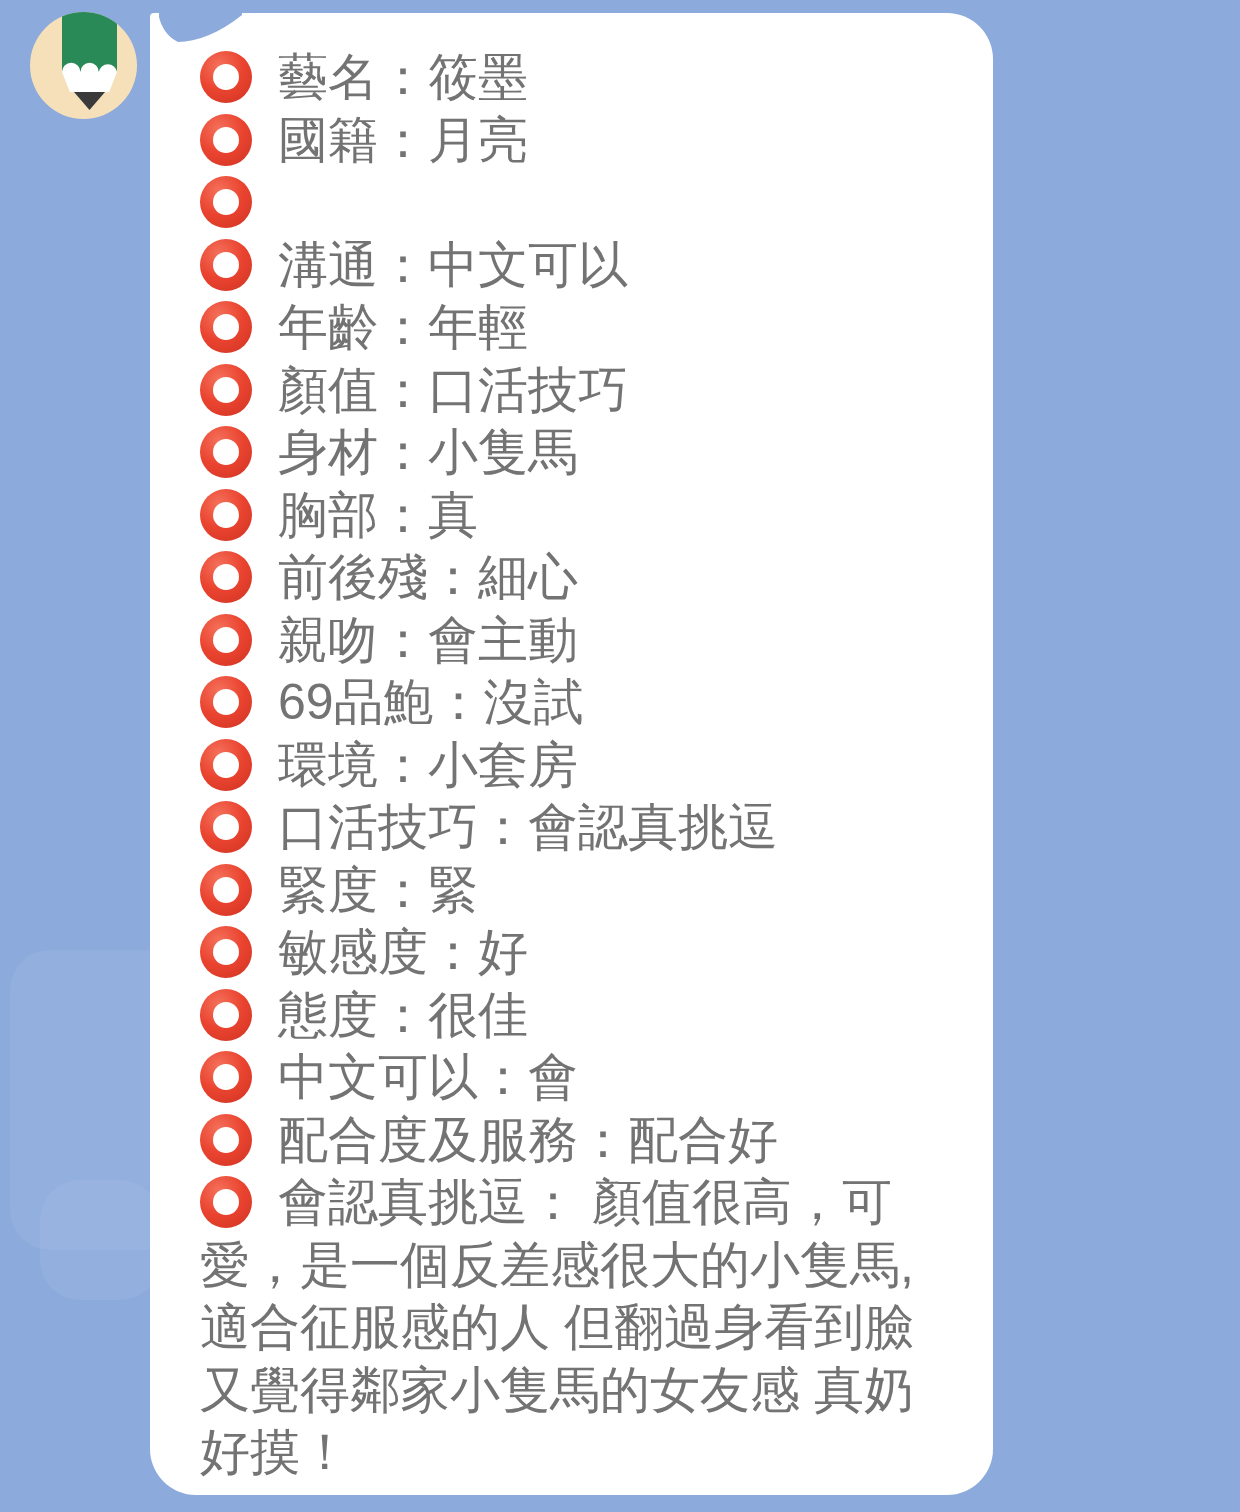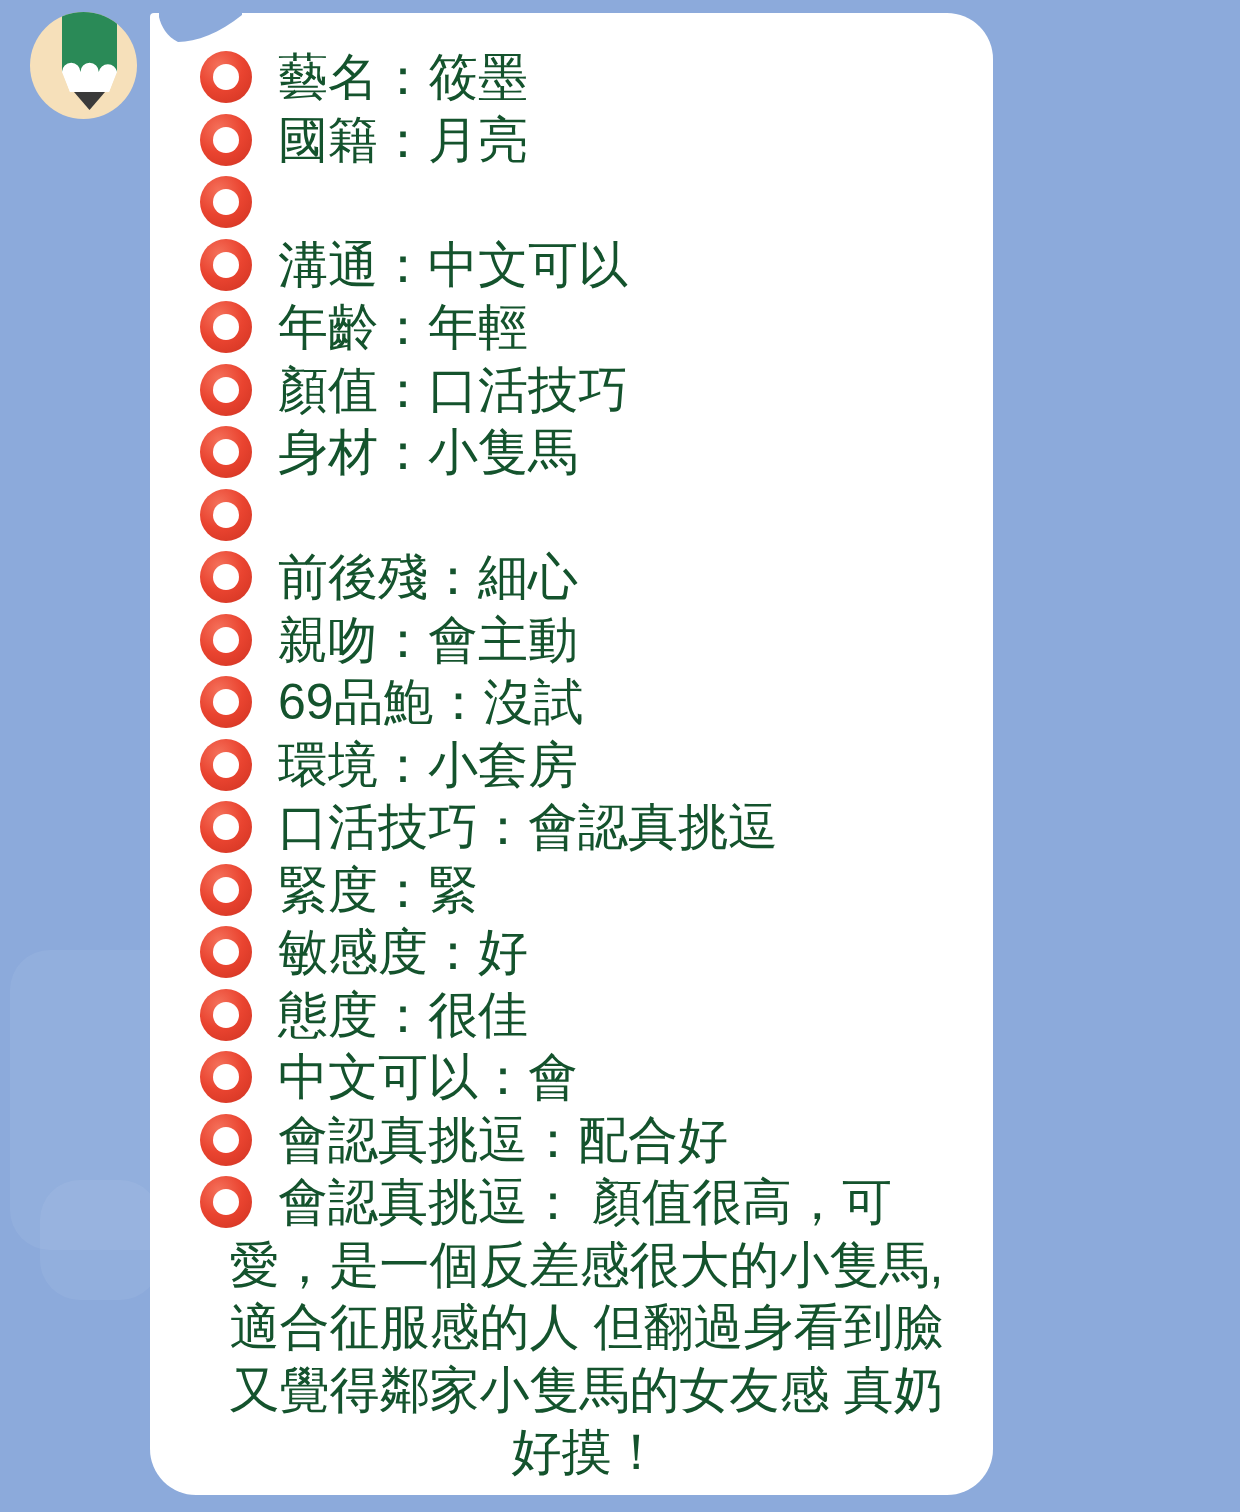--- a/index.html
+++ b/index.html
@@ -38,40 +38,39 @@
     width:92px;height:46px;
     pointer-events:none;
   }
   .line{
     display:flex;
     align-items:center;
     height:62.5px;
     white-space:nowrap;
     font-size:50px;
     line-height:62.5px;
-    color:#14532d;
+    color:#737373;
   }
   .ring{
     flex:0 0 auto;
     width:52px;height:52px;
     border-radius:50%;
     margin-right:26px;
     position:relative;
     background:radial-gradient(circle at 36% 28%, #f4705a 0%, #ea4430 48%, #cf3322 100%);
   }
   .ring::after{
     content:"";
     position:absolute;
     inset:13px;
     border-radius:50%;
     background:#ffffff;
   }
   .cont{
     padding-left:0;
-    justify-content:center;
   }
 </style>
 </head>
 <body>
 
 <div class="bg-blob" style="left:10px;top:950px;width:180px;height:300px;"></div>
 <div class="bg-blob" style="left:40px;top:1180px;width:120px;height:120px;"></div>
 
 <div class="avatar">
   <svg width="107" height="107" viewBox="0 0 107 107">
@@ -122,20 +121,21 @@
   <div class="line">
     <span class="ring"></span>
     <span>顏值：口活技巧</span>
   </div>
   <div class="line">
     <span class="ring"></span>
     <span>身材：小隻馬</span>
   </div>
   <div class="line">
     <span class="ring"></span>
+    <span>胸部：真</span>
   </div>
   <div class="line">
     <span class="ring"></span>
     <span>前後殘：細心</span>
   </div>
   <div class="line">
     <span class="ring"></span>
     <span>親吻：會主動</span>
   </div>
   <div class="line">
@@ -161,21 +161,21 @@
   <div class="line">
     <span class="ring"></span>
     <span>態度：很佳</span>
   </div>
   <div class="line">
     <span class="ring"></span>
     <span>中文可以：會</span>
   </div>
   <div class="line">
     <span class="ring"></span>
-    <span>會認真挑逗：配合好</span>
+    <span>配合度及服務：配合好</span>
   </div>
   <div class="line">
     <span class="ring"></span>
     <span>會認真挑逗： 顏值很高，可</span>
   </div>
 
   <div class="line cont">
     <span>愛，是一個反差感很大的小隻馬,</span>
   </div>
   <div class="line cont">

